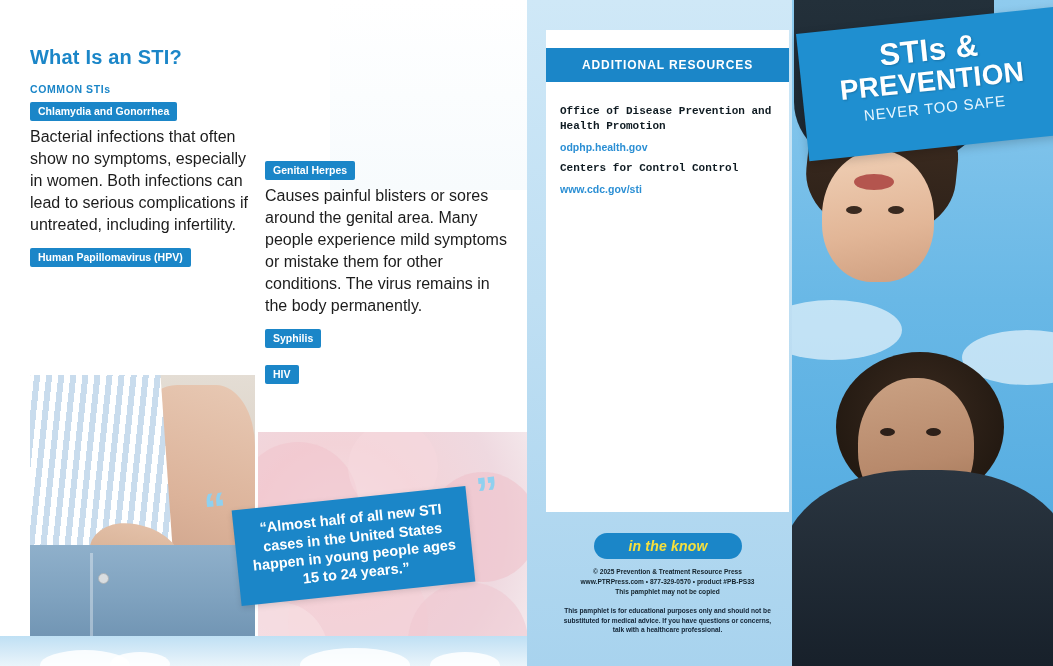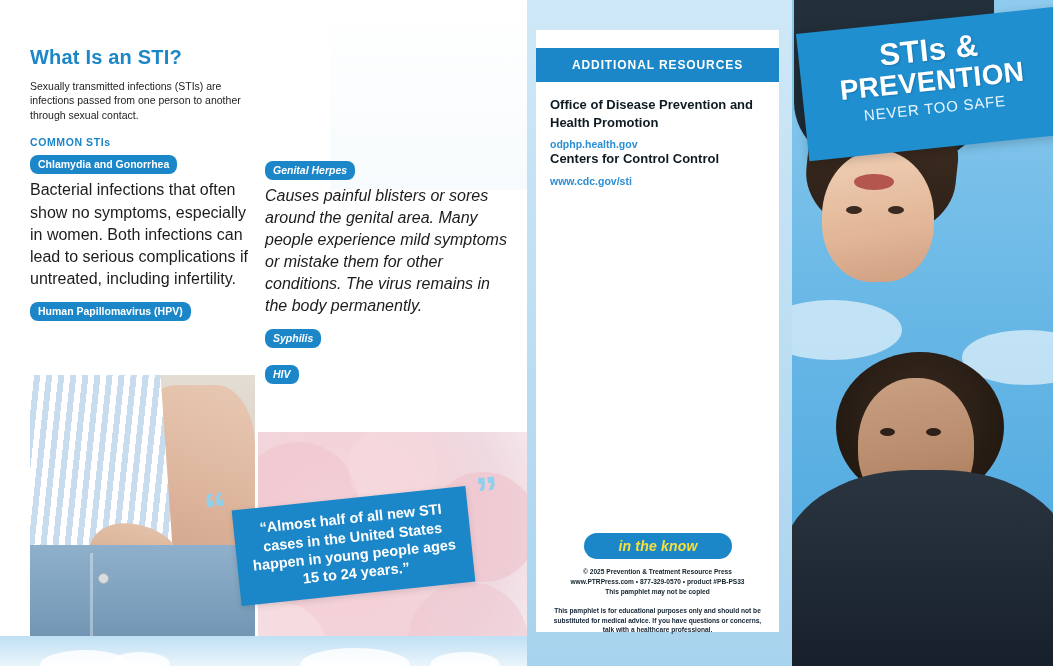--- a/index.html
+++ b/index.html
@@ -21,39 +21,39 @@
   
   .sky-strip {
     position: absolute; left: 0; bottom: 0; width: 527px; height: 30px;
     background: linear-gradient(180deg, #bfe0f4 0%, #d9ecf8 60%, #eaf5fb 100%);
   }
   .cloud {
     position: absolute; border-radius: 50%; background: #ffffff; opacity: .85;
   }
 
   .col-left { position: absolute; left: 30px; top: 46px; width: 225px; }
-  .col-right { position: absolute; left: 265px; top: 160px; width: 245px; font-style: italic; }
+  .col-right { position: absolute; left: 265px; top: 160px; width: 245px; }
 
   h1.section-title {
     color: #1b86c8; font-size: 20px; font-weight: bold; letter-spacing: .2px;
     margin-bottom: 10px;
   }
   p.body-text {
     font-size: 10.5px; line-height: 1.38; color: #1c1c1c;
   }
   .label-common {
     color: #1b86c8; font-size: 10.5px; font-weight: bold; letter-spacing: .6px;
     margin-top: 14px; margin-bottom: 6px;
   }
   .blue-tag {
     display: inline-block;
     background: #1b86c8; color: #ffffff;
     font-size: 10.5px; font-weight: bold;
     padding: 3px 8px 4px 8px;
-    border-radius: 8px;
+    border-radius: 2px;
     margin-bottom: 5px;
   }
   .tag-block { margin-bottom: 11px; }
   .tag-block p { font-size: 16px; line-height: 1.38; color: #1c1c1c; }
 
   
   .microscope-box {
     position: absolute; left: 330px; top: 0; width: 197px; height: 190px;
     overflow: hidden;
   }
@@ -127,33 +127,34 @@
   .qm-left { left: 204px; top: 486px; transform: rotate(-6deg); }
   .qm-right { left: 476px; top: 470px; transform: rotate(-6deg); }
 
   
   .mid-panel {
     position: absolute; left: 527px; top: 0; width: 265px; height: 666px;
     background: linear-gradient(180deg,#cfe8f7 0%, #bfdff3 45%, #a8d3ee 100%);
     overflow: hidden;
   }
   .res-card {
-    position: absolute; left: 9px; top: 30px; width: 243px; height: 602px;
+    position: absolute; left: 19px; top: 30px; width: 243px; height: 482px;
     background: #ffffff;
   }
   .res-header {
     position: absolute; left: 0; top: 18px; width: 243px; height: 34px;
     background: #1b86c8; color: #ffffff;
     display: flex; align-items: center; justify-content: center;
     font-size: 12px; font-weight: bold; letter-spacing: .9px;
   }
   .res-body { position: absolute; left: 14px; top: 66px; width: 215px; }
   .res-org {
-    font-size: 13px; font-weight: bold; color: #0f1b22; line-height: 1.35;
-    margin-top: 0;
+    font-size: 11px; font-weight: bold; color: #0f1b22; line-height: 1.35;
+    margin-top: 8px;
+    font-family: Liberation Mono, monospace;
   }
   .res-link {
     font-size: 10.5px; font-weight: bold; color: #2b8fd4; margin-top: 7px;
     text-decoration: none; display: block;
   }
   .itk-badge {
     position: absolute; left: 48px; top: 503px; width: 148px; height: 26px;
     background: #1b86c8; border-radius: 13px;
     display: flex; align-items: center; justify-content: center;
   }
@@ -289,21 +290,20 @@
         <rect x="104" y="46" width="13" height="58" rx="5" fill="#2a93c9"></rect>
         <rect x="86" y="34" width="44" height="16" rx="7" fill="#1f7fb4"></rect>
         <rect x="92" y="10" width="16" height="30" rx="6" fill="#8fa6b3" transform="rotate(-18 100 25)"></rect>
         <rect x="70" y="132" width="44" height="8" rx="3" fill="#e8eef1"></rect>
         <circle cx="120" cy="140" r="7" fill="#15719f"></circle>
       </svg>
     </div>
 
     <div class="col-left">
       <h1 class="section-title">What Is an STI?</h1>
-      <p class="body-text">Sexually transmitted infections (STIs) are infections passed from one person to another through sexual contact.</p>
       <div class="label-common">COMMON STIs</div>
 
       <div class="tag-block">
         <span class="blue-tag">Chlamydia and Gonorrhea</span>
         <p>Bacterial infections that often show no symptoms, especially in women. Both infections can lead to serious complications if untreated, including infertility.</p>
       </div>
 
       <div class="tag-block">
         <span class="blue-tag">Human Papillomavirus (HPV)</span>
       </div>

